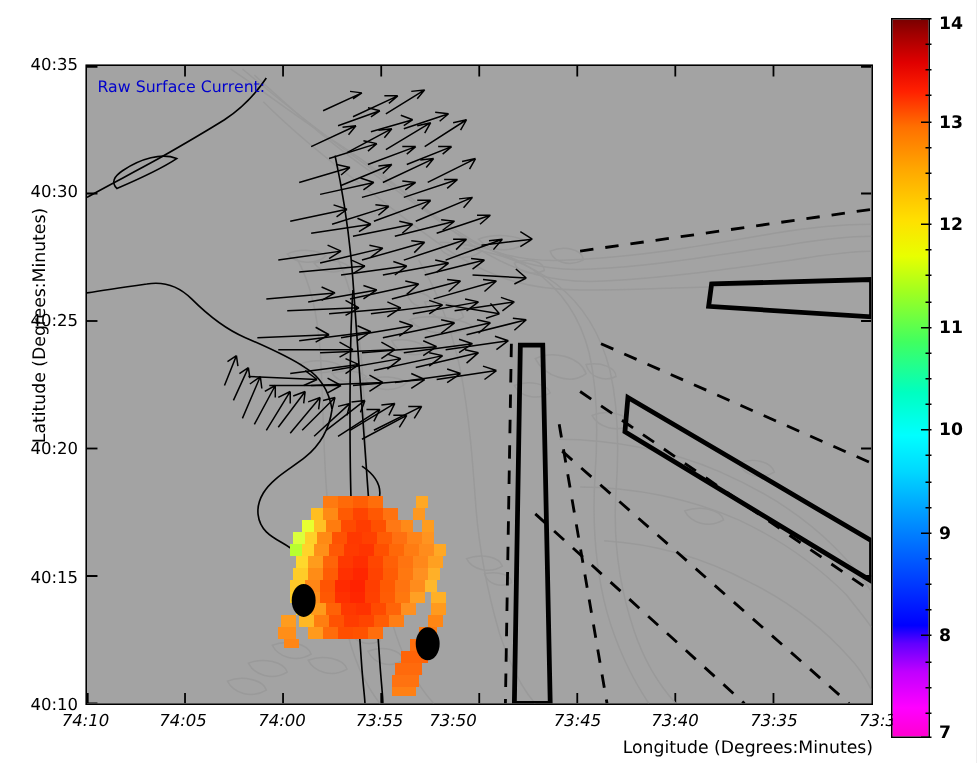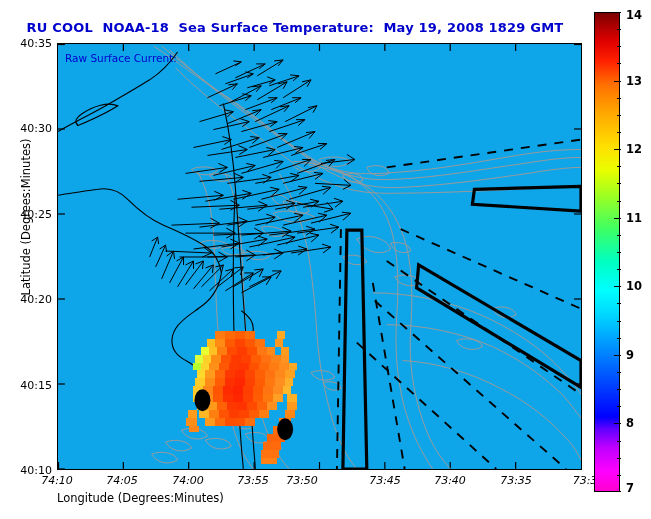--- a/index.html
+++ b/index.html
@@ -32,21 +32,21 @@
 
   
   #plot {
     position: absolute;
     left: 57px;
     top: 43px;
     width: 525px;
     height: 427px;
     border: 1.5px solid #000000;
     box-sizing: border-box;
-    background: #0ea5e9;
+    background: #a3a3a3;
     overflow: hidden;
   }
   #plot-svg {
     position: absolute;
     left: 0; top: 0;
     width: 100%;
     height: 100%;
     display: block;
   }
 
@@ -119,21 +119,21 @@
     font-size: 11.5px;
     color: #000;
     transform: rotate(-90deg);
     white-space: pre;
   }
   #xlabel {
     position: absolute;
     left: 57px;
     top: 491px;
     width: 525px;
-    text-align: left;
+    text-align: right;
     font-size: 11.5px;
     color: #000;
     white-space: pre;
   }
 
   
   #colorbar-wrap {
     position: absolute;
     left: 594px;
     top: 12px;
@@ -187,21 +187,20 @@
     color: #000;
     transform: translateY(-50%);
     white-space: pre;
   }
 </style>
 </head>
 <body>
 
 <div id="root">
 
-  <div id="title">RU COOL  NOAA-18  Sea Surface Temperature:  May 19, 2008 1829 GMT</div>
 
   <div id="yticks">
     <div class="ytick-label" style="top:43px">40:35</div>
     <div class="ytick-label" style="top:128px">40:30</div>
     <div class="ytick-label" style="top:214px">40:25</div>
     <div class="ytick-label" style="top:299px">40:20</div>
     <div class="ytick-label" style="top:385px">40:15</div>
     <div class="ytick-label" style="top:470px">40:10</div>
   </div>
 

